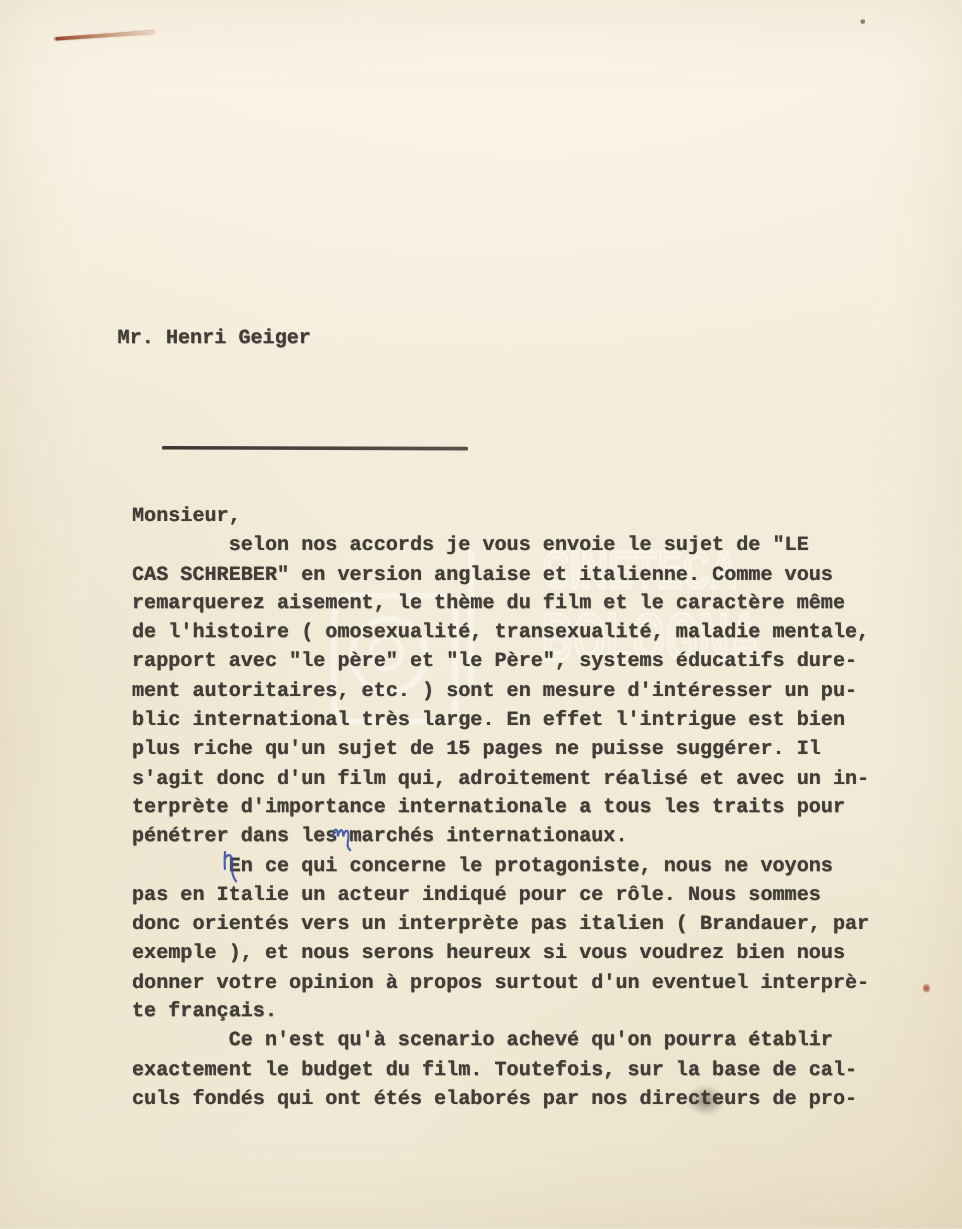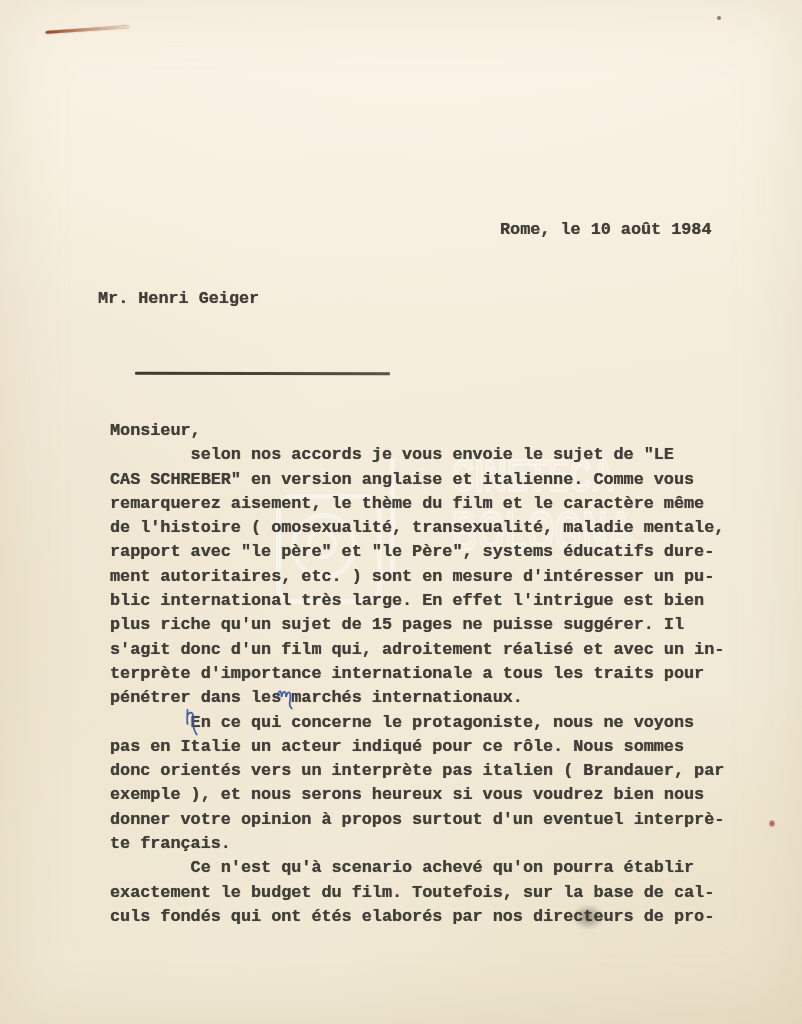--- a/index.html
+++ b/index.html
@@ -20,21 +20,21 @@
   .typed{
     position:absolute;
     font-family:"Liberation Mono","DejaVu Sans Mono",monospace;
     font-size:16.8px;font-weight:700;
     color:#413e38;
     letter-spacing:0;
     white-space:pre;
     text-shadow:0 0 0.7px rgba(65,62,56,0.75), 0.3px 0.4px 0.5px rgba(65,62,56,0.35);
   }
   .dateline{left:500px;top:220px;}
-  .address{left:98px;top:270px;line-height:26.7px;margin-top:16px;}
+  .address{left:98px;top:270px;line-height:26.7px;}
   .letter-body{left:110px;top:419px;line-height:24.3px;}
   .addr-underline{
     position:absolute;left:135px;top:372px;width:255px;height:2.6px;
     background:linear-gradient(90deg,#3c3933 0%,#4a463e 55%,#57524a 100%);
     border-radius:1px;transform:rotate(0.15deg);
   }
   
   .watermark{position:absolute;left:0;top:0;width:802px;height:840px;pointer-events:none;}
   .wm-logo{
     position:absolute;left:276px;top:494px;width:96px;height:100px;
@@ -101,21 +101,20 @@
     <div class="wm-text">
       <div class="wm-line wm-line1">CINETECA</div>
       <div class="wm-line wm-line2">BOLOGNA</div>
     </div>
   </div>
 
   <div class="scratch"></div>
   <div class="speck-top"></div>
   <div class="speck-right"></div>
 
-  <div class="typed dateline">Rome, le 10 août 1984</div>
 
   <div class="typed address"><div>Mr. Henri Geiger</div></div>
   <div class="addr-underline"></div>
 
   <div class="typed letter-body"><div>Monsieur,</div><div>        selon nos accords je vous envoie le sujet de "LE</div><div>CAS SCHREBER" en version anglaise et italienne. Comme vous</div><div>remarquerez aisement, le thème du film et le caractère même</div><div>de l'histoire ( omosexualité, transexualité, maladie mentale,</div><div>rapport avec "le père" et "le Père", systems éducatifs dure-</div><div>ment autoritaires, etc. ) sont en mesure d'intéresser un pu-</div><div>blic international très large. En effet l'intrigue est bien</div><div>plus riche qu'un sujet de 15 pages ne puisse suggérer. Il</div><div>s'agit donc d'un film qui, adroitement réalisé et avec un in-</div><div>terprète d'importance internationale a tous les traits pour</div><div>pénétrer dans les marchés internationaux.</div><div>        En ce qui concerne le protagoniste, nous ne voyons</div><div>pas en Italie un acteur indiqué pour ce rôle. Nous sommes</div><div>donc orientés vers un interprète pas italien ( Brandauer, par</div><div>exemple ), et nous serons heureux si vous voudrez bien nous</div><div>donner votre opinion à propos surtout d'un eventuel interprè-</div><div>te français.</div><div>        Ce n'est qu'à scenario achevé qu'on pourra établir</div><div>exactement le budget du film. Toutefois, sur la base de cal-</div><div>culs fondés qui ont étés elaborés par nos directeurs de pro-</div></div>
 
   <div class="smudge"></div>
 
   <svg class="pen pen-m" width="20" height="32" viewBox="0 0 20 32">
     <path d="M2.5 14 C3 8.5 5 7 6 9.5 C6.6 11 6.5 13 6.5 14 C7.5 9 9.5 7.5 10.5 10 C11.1 11.5 11 13 11 14 C12 9.5 14 8 15 10.5 C15.8 12.5 15.3 16 14.8 19 C14.4 21.5 15 24 16.8 25.5"></path>

